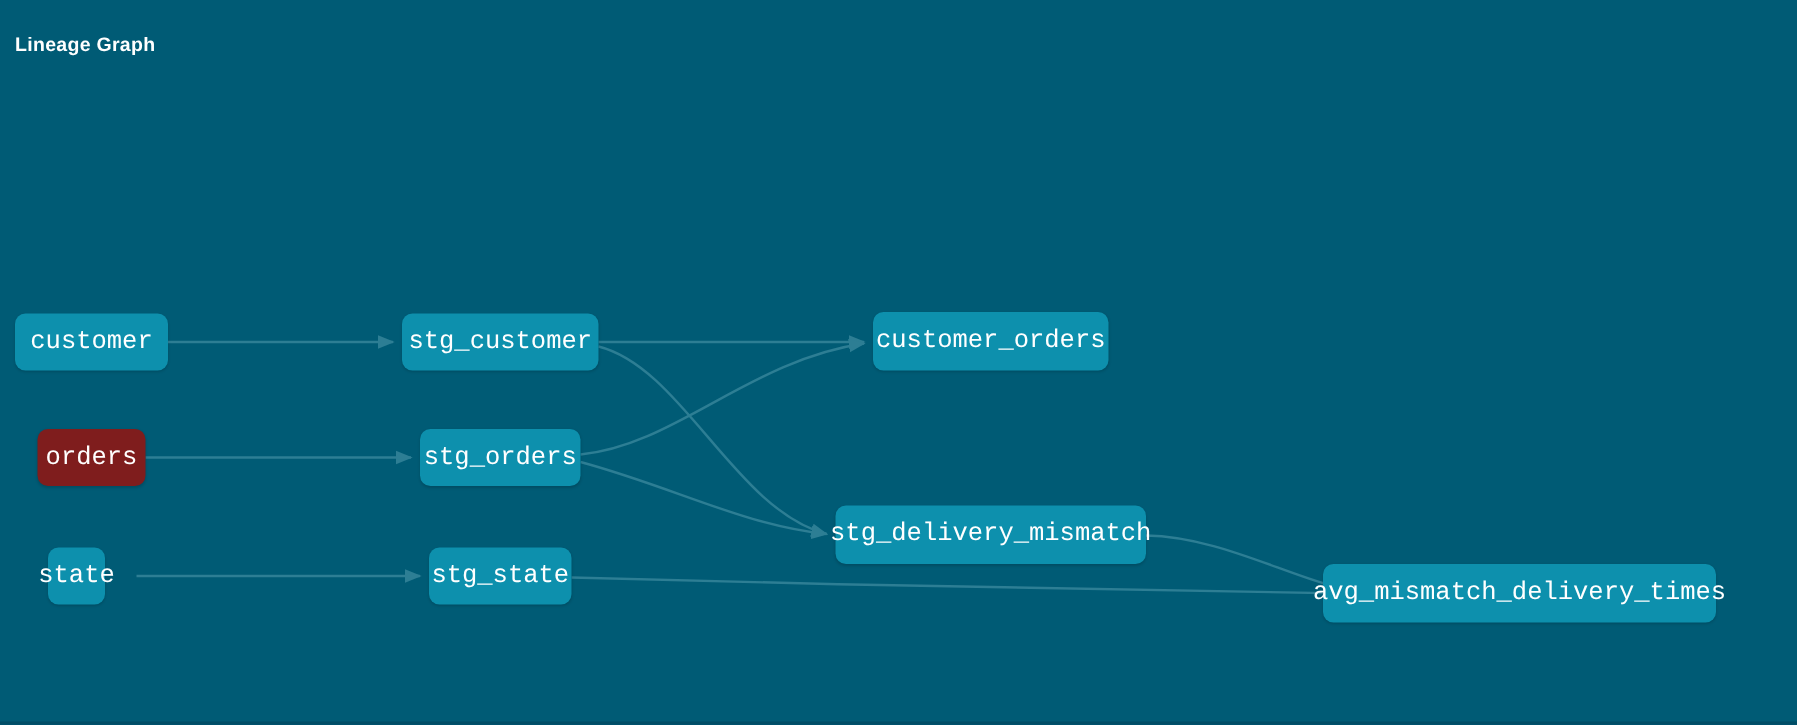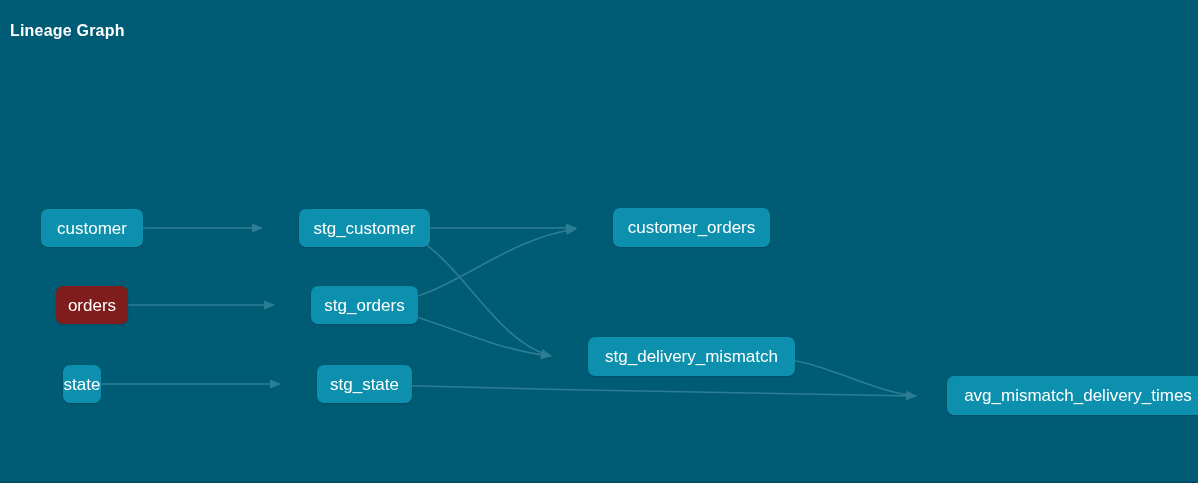--- a/index.html
+++ b/index.html
@@ -20,21 +20,21 @@
     height: 483px;
     background: #005b75;
     box-sizing: border-box;
     border-bottom: 2px solid #014d66;
     overflow: hidden;
   }
   #graph-title {
     position: absolute;
     left: 10px;
     top: 22px;
-    font-size: 16px;
+    font-size: 13px;
     font-weight: bold;
     color: #ffffff;
     letter-spacing: 0.2px;
     white-space: nowrap;
     z-index: 5;
   }
   #edge-layer {
     position: absolute;
     left: 0;
     top: 0;
@@ -42,28 +42,27 @@
     height: 483px;
     z-index: 1;
   }
   .node {
     position: absolute;
     box-sizing: border-box;
     background: #0d90ad;
     border-radius: 7px;
     color: #ffffff;
     font-size: 17px;
-    font-family: Liberation Sans, sans-serif;
+    font-family: Liberation Mono, monospace;
     display: flex;
     align-items: center;
     justify-content: center;
     white-space: nowrap;
     z-index: 3;
     box-shadow: 0 1px 2px rgba(0,0,0,0.16);
-    margin-left: 31px;
   }
   .node-label {
     display: block;
     line-height: 1;
     padding: 0 2px;
   }
 </style>
 </head>
 <body>
 
@@ -108,18 +107,18 @@
       </div>
       <div class="node" style="left: 286px; top: 365px; width: 95px; height: 38px; background: rgb(13, 144, 173); color: rgb(255, 255, 255); justify-content: center;">
         <span class="node-label">stg_state</span>
       </div>
       <div class="node" style="left: 582px; top: 208px; width: 157px; height: 39px; background: rgb(13, 144, 173); color: rgb(255, 255, 255); text-align: right;">
         <span class="node-label">customer_orders</span>
       </div>
       <div class="node" style="left: 557px; top: 337px; width: 207px; height: 39px; background: rgb(13, 144, 173); color: rgb(255, 255, 255);">
         <span class="node-label">stg_delivery_mismatch</span>
       </div>
-      <div class="node" style="left: 916px; top: 376px; width: 262px; height: 39px; background: rgb(13, 144, 173); color: rgb(255, 255, 255);">
+      <div class="node" style="left: 882px; top: 376px; width: 262px; height: 39px; background: rgb(13, 144, 173); color: rgb(255, 255, 255);">
         <span class="node-label">avg_mismatch_delivery_times</span>
       </div>
     </div>
 
 </div>
 
 </body></html>

